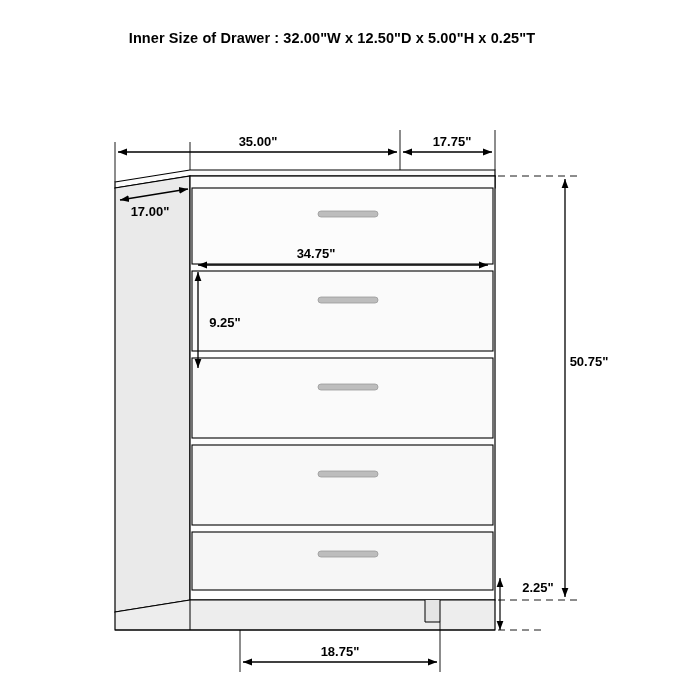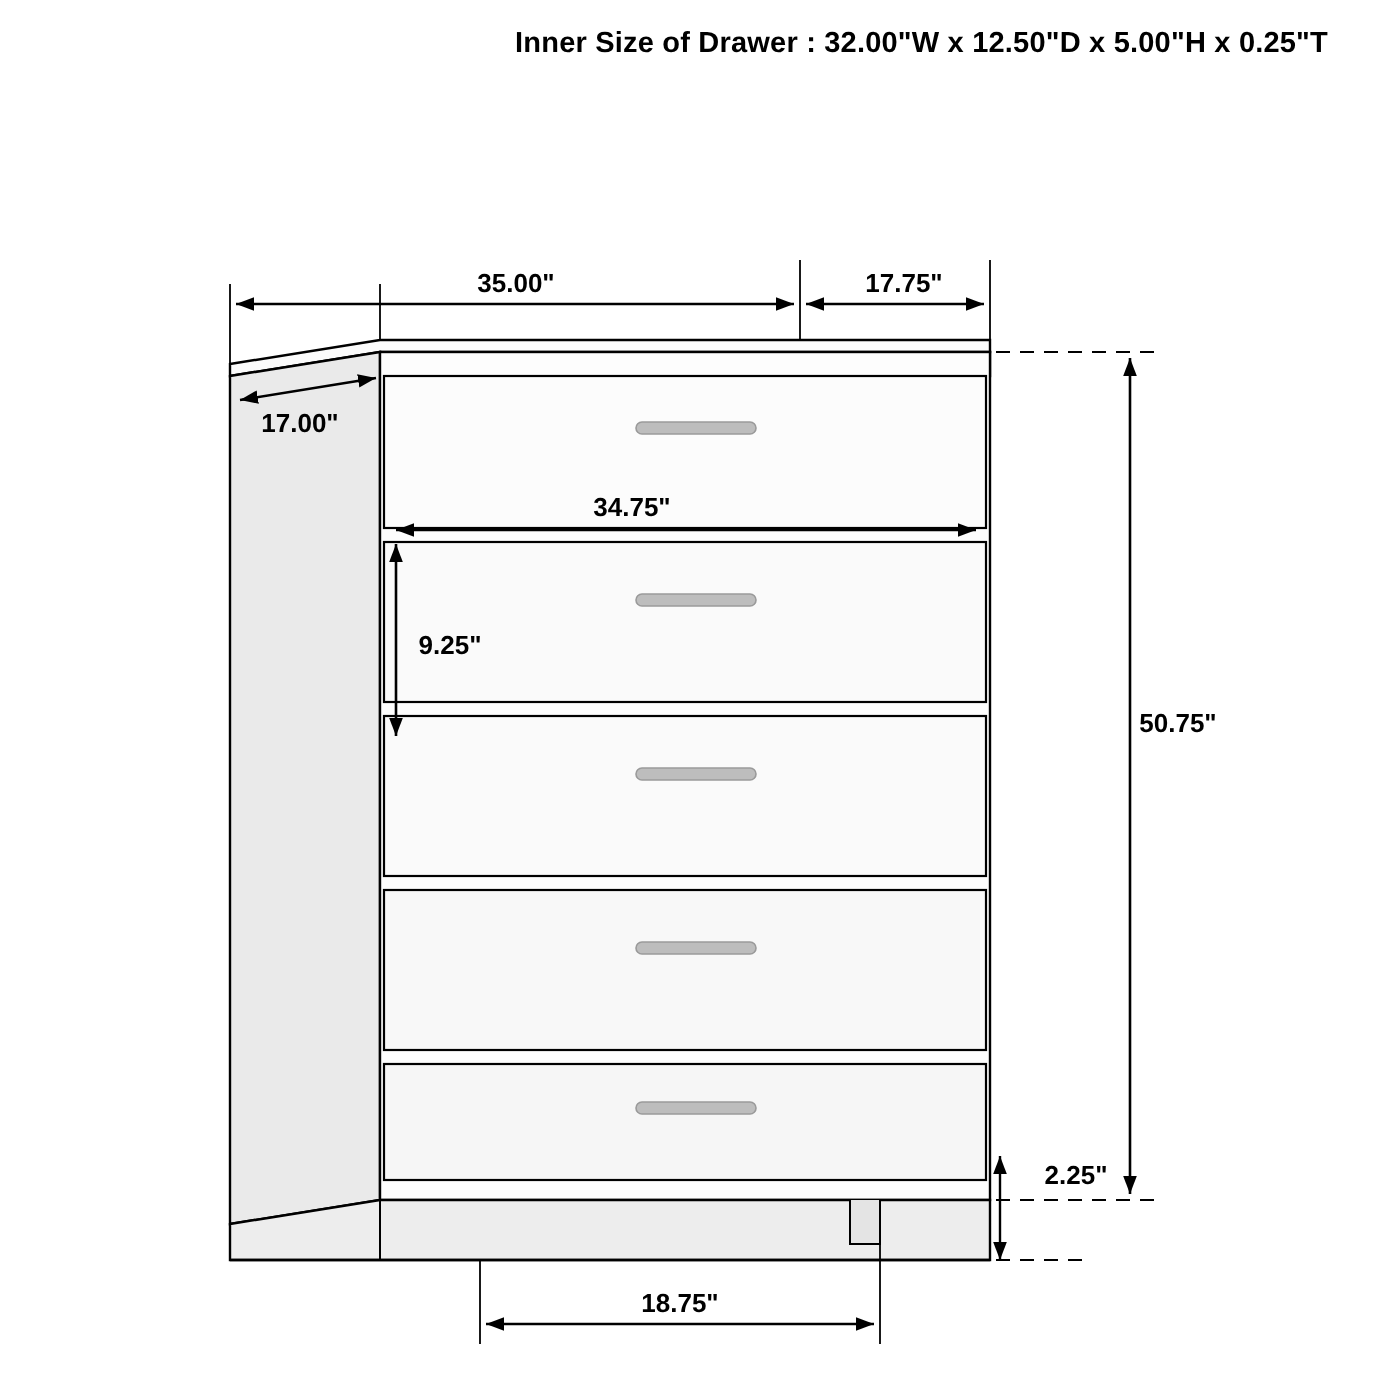--- a/index.html
+++ b/index.html
@@ -15,23 +15,23 @@
     overflow: hidden;
   }
   #stage {
     position: relative;
     width: 700px;
     height: 700px;
   }
   #title {
     position: absolute;
     left: 0;
-    top: 14px;
+    top: 30px;
     width: 664px;
-    text-align: right;
+    text-align: center;
     font-size: 14.5px;
     font-weight: bold;
     letter-spacing: 0.1px;
   }
   svg#diagram {
     position: absolute;
     left: 0;
     top: 0;
   }
   .dimtext {

